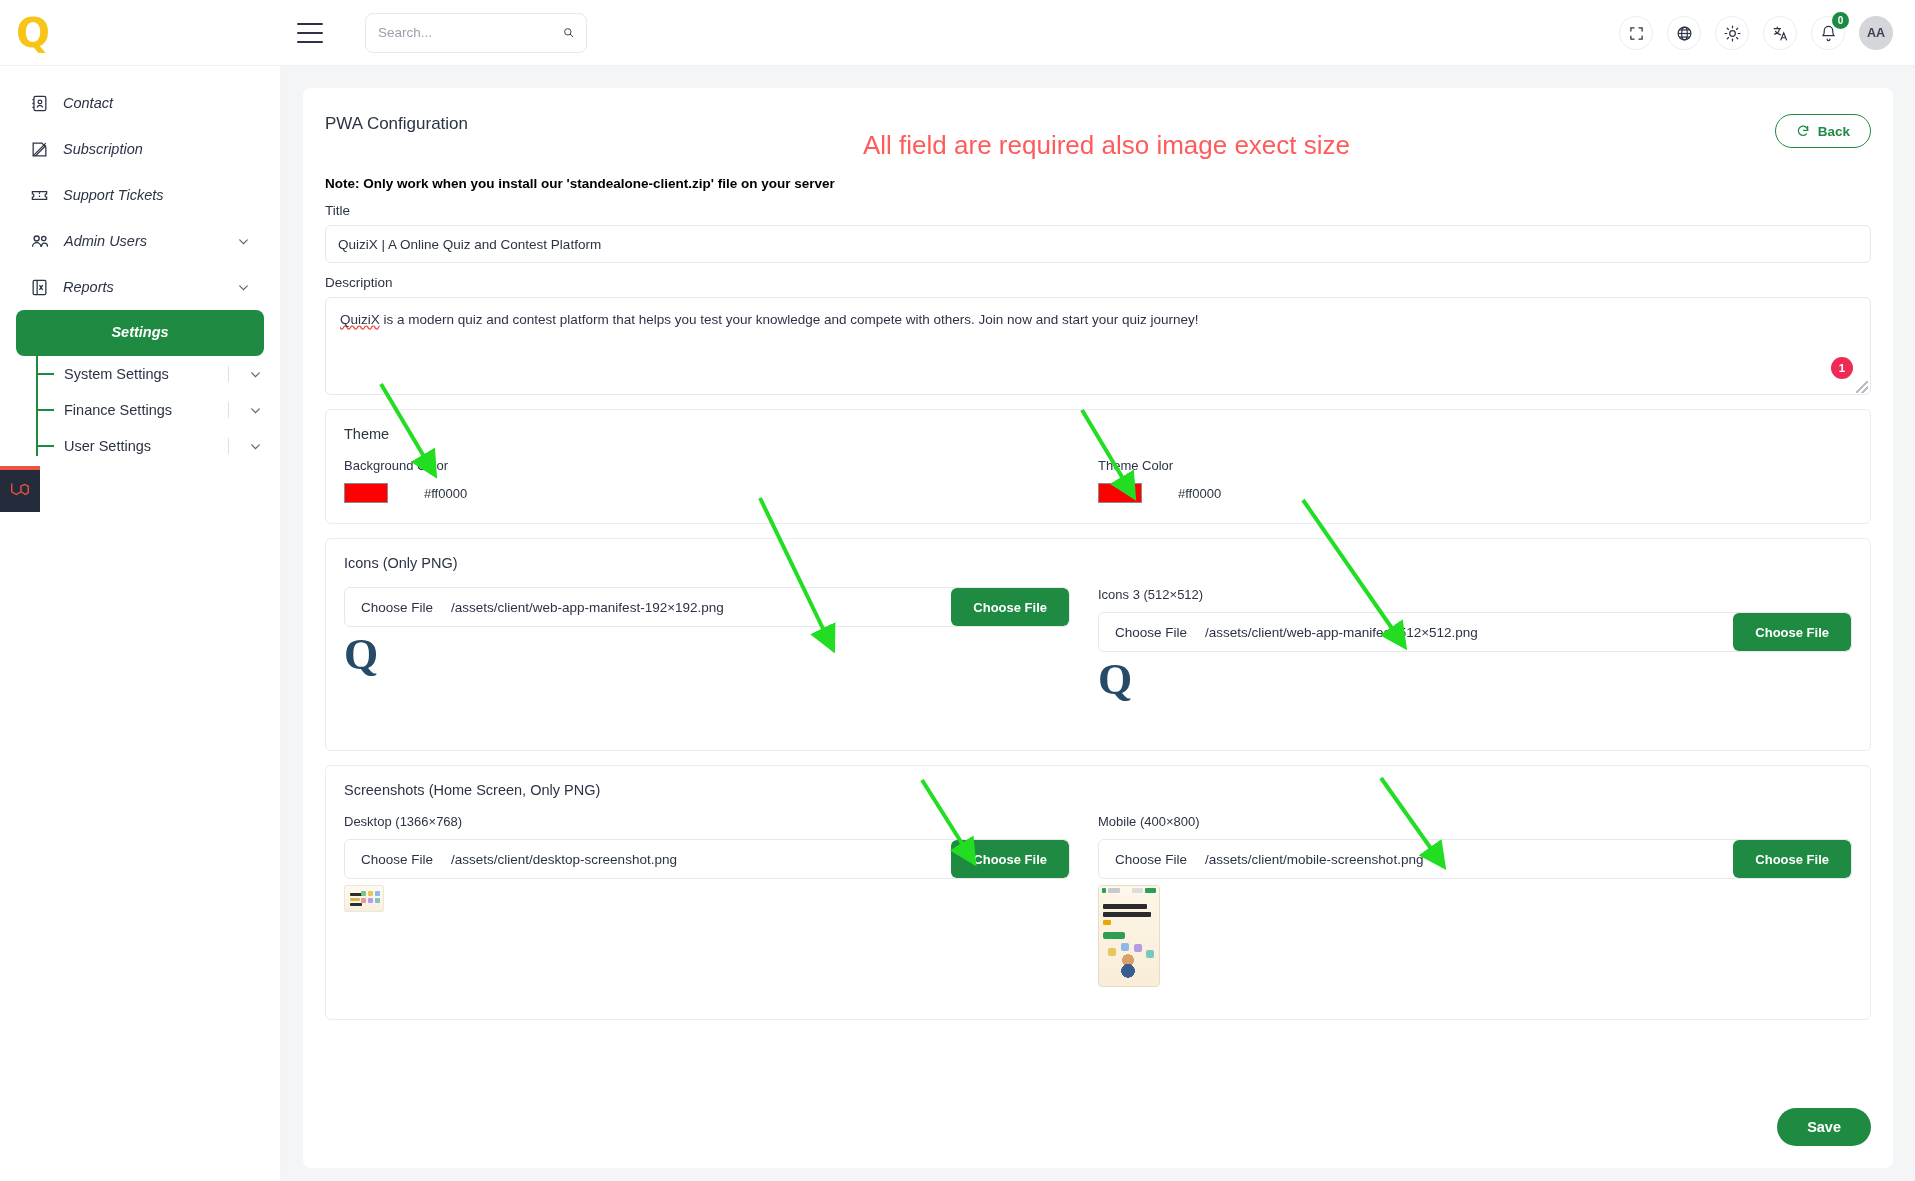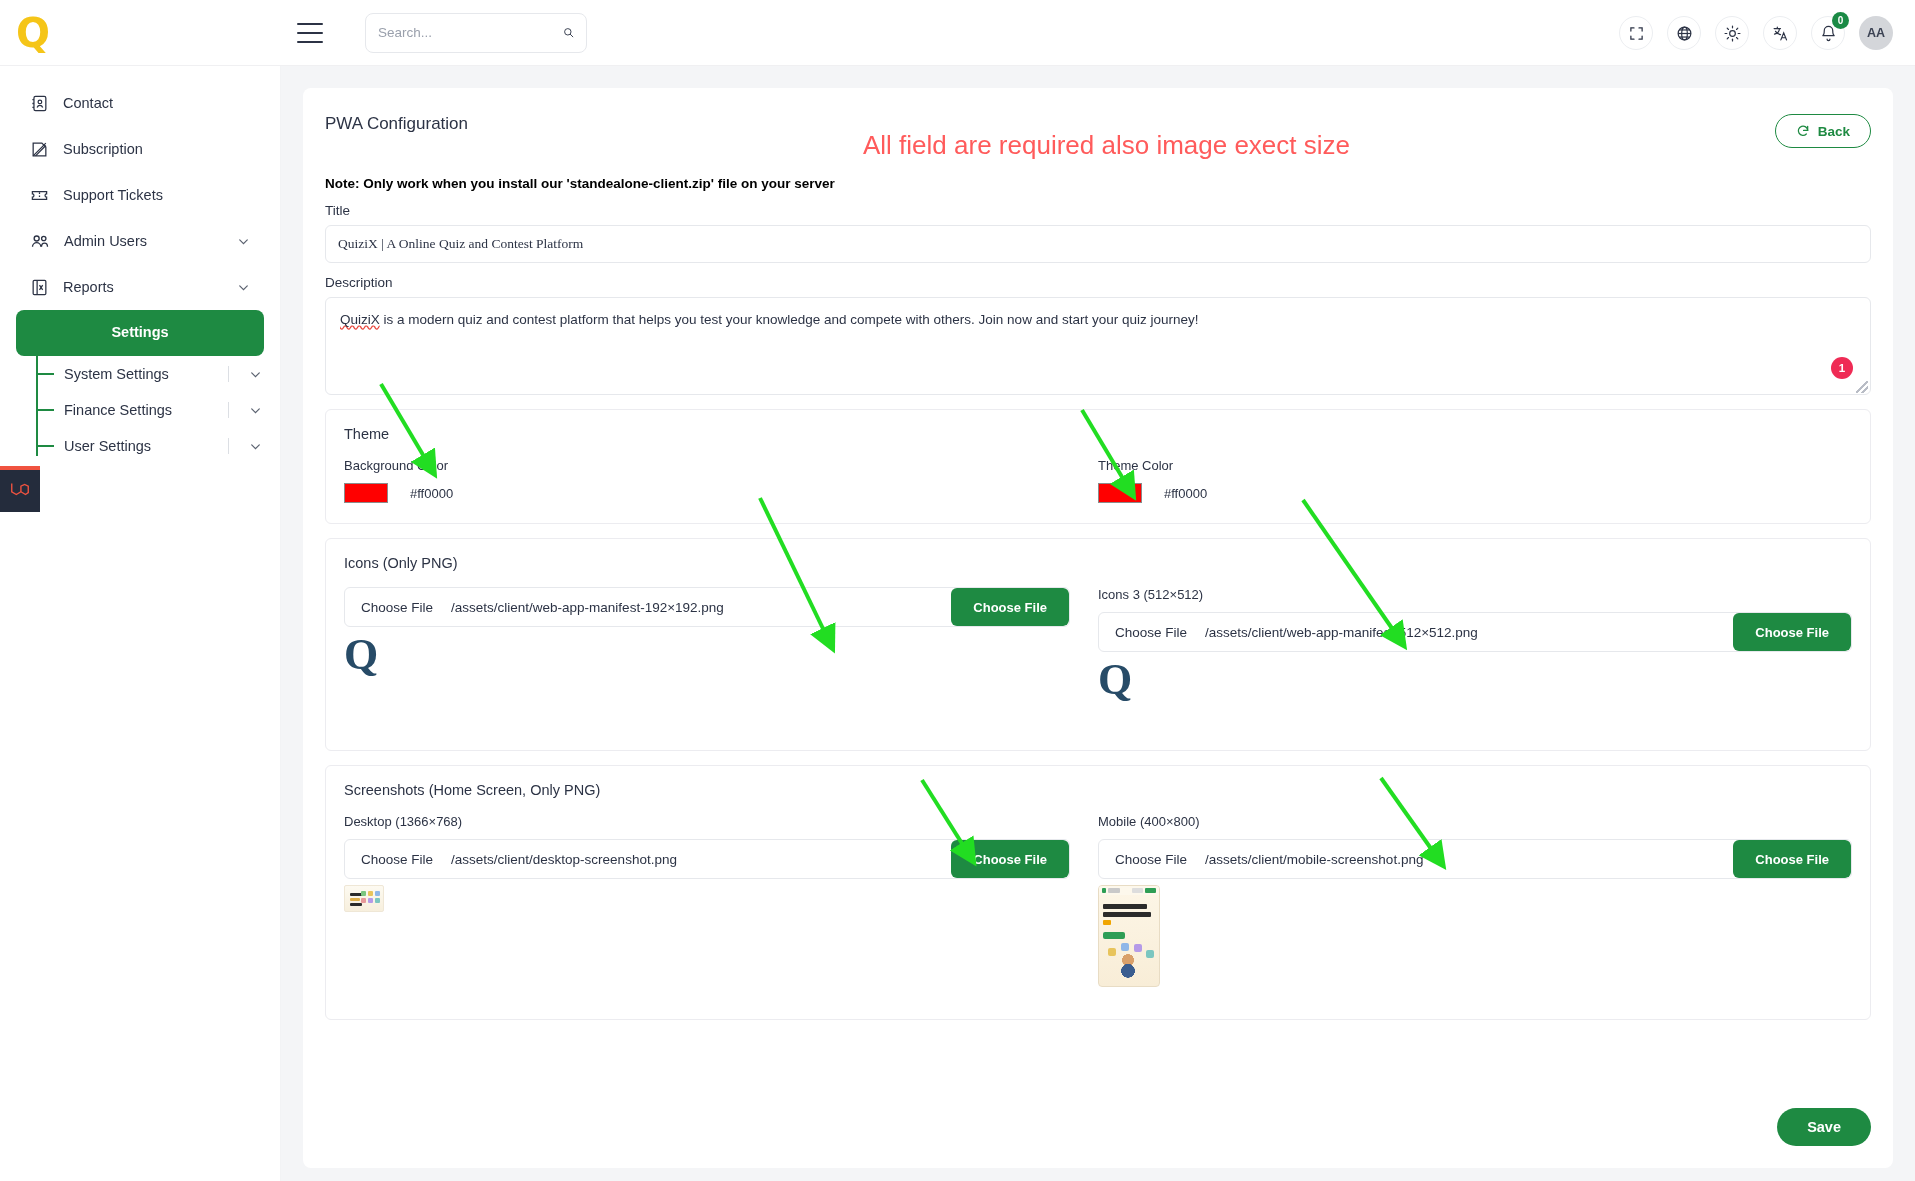--- a/index.html
+++ b/index.html
@@ -61,21 +61,21 @@
   .sidebar {
     position: absolute; top: 66px; left: 0; width: 281px; height: 1115px;
     background: #fff; padding-top: 14px;
     border-right: 1px solid #f2f3f5;
   }
   .nav-item {
     height: 46px; margin: 0 16px; border-radius: 8px;
     display: flex; align-items: center; padding: 0 14px; gap: 14px;
     color: #2c3345; font-size: 14.5px; cursor: pointer;
   }
-  .nav-item .label { flex: 1; }
+  .nav-item .label { flex: 1; font-style: italic; }
   .nav-item.active { background: #1e8a42; color: #fff; font-weight: bold; flex-direction: column; }
   .nav-item .divider-v { width:1px; height:18px; background:rgba(255,255,255,.55); margin-right:8px;}
   .chev { width: 13px; height: 13px; }
   .sub-wrap { position: relative; margin-left: 36px; }
   .sub-wrap::before {
     content: ""; position: absolute; left: 0; top: -4px; bottom: 8px;
     width: 2px; background: #1e8a42;
   }
   .sub-item {
     height: 36px; display: flex; align-items: center; gap: 10px;
@@ -117,21 +117,21 @@
     color: #000000; font-size: 13.5px; font-weight: bold; margin-top: 28px;
   }
   .banner-red {
     position: absolute; left: 560px; top: 42px;
     color: #ff5b5b; font-size: 26px; white-space: nowrap;
   }
   .field-label { font-size: 13.5px; color: #2c3345; margin-top: 12px; margin-bottom: 7px; }
   .text-input {
     width: 100%; height: 38px; border: 1px solid #e6e8ec; border-radius: 6px;
     padding: 0 12px; font-size: 13.5px; color: #2c3345; outline: none;
-    font-family: Liberation Serif, serif; background: #fff;
+    font-family: Liberation Sans, sans-serif; background: #fff;
   }
   .ta-wrap { position: relative; }
   .textarea {
     width: 100%; height: 98px; border: 1px solid #e6e8ec; border-radius: 6px;
     padding: 12px 14px; font-size: 13.5px; color: #2c3345; outline: none; resize: none;
     font-family: "Liberation Sans", sans-serif; line-height: 1.5; background: #fff;
   }
   .spell { text-decoration: underline wavy #e8453c; text-decoration-skip-ink: none; }
   .ta-badge {
     position: absolute; right: 18px; bottom: 16px;
@@ -148,21 +148,21 @@
 
   .panel {
     border: 1px solid #ececf0; border-radius: 6px; margin-top: 14px;
     padding: 16px 18px 20px 18px; position: relative;
   }
   .panel-title { font-size: 14.5px; color: #2c3345; margin-bottom: 16px; }
   .two-col { display: flex; }
   .col { width: 50%; padding-right: 28px; }
   .col:last-child { padding-right: 0; }
   .small-label { font-size: 13px; color: #2c3345; margin-bottom: 10px; }
-  .swatch-row { display: flex; align-items: center; gap: 22px; }
+  .swatch-row { display: flex; align-items: center; gap: 36px; }
   .swatch { width: 44px; height: 20px; border: 1px solid #8b8b8b; }
   .swatch-hex { font-size: 13px; color: #2c3345; }
 
   .file-row {
     display: flex; align-items: stretch; height: 40px;
     border: 1px solid #e6e8ec; border-radius: 6px; overflow: hidden; background:#fff;
   }
   .file-text {
     flex: 1; display: flex; align-items: center; gap: 18px; padding-left: 16px;
     font-size: 13.5px; color: #2c3345; overflow: hidden; white-space: nowrap;

